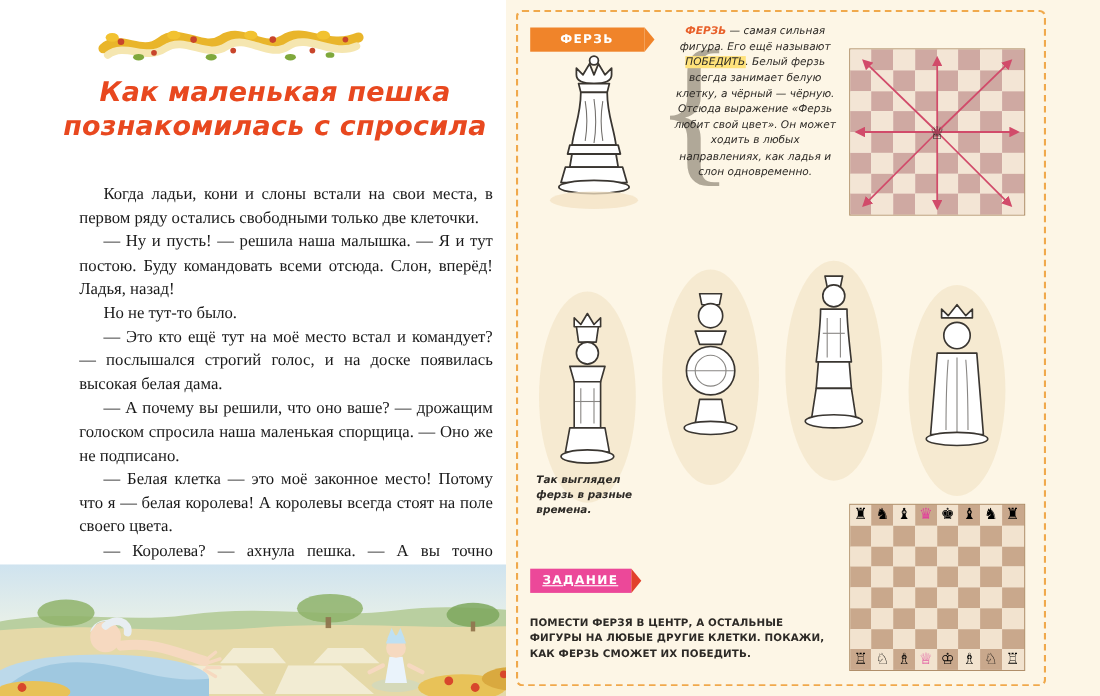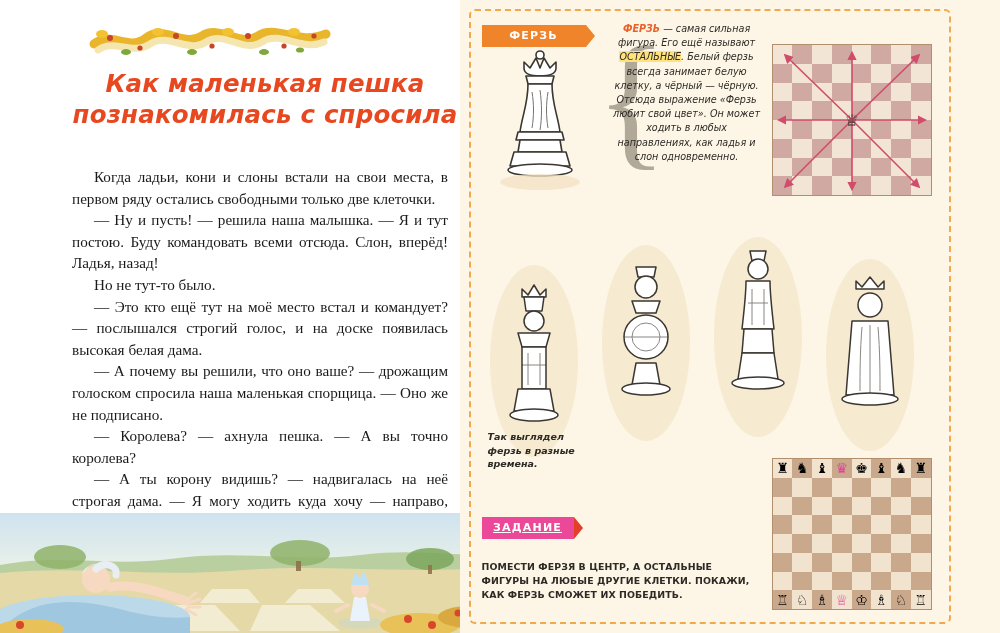--- a/index.html
+++ b/index.html
@@ -36,21 +36,20 @@
     left: 40px; top: 68px;
     width: 420px;
     text-align: center;
     color: #e8481f;
     font-family: "DejaVu Sans", sans-serif;
     font-weight: bold;
     font-size: 24.5px;
     line-height: 31px;
     letter-spacing: 0.2px;
     font-style: italic;
-    margin-left: 15px;
   }
   .title .l2 { display: block; }
 
   .body-text {
     position: absolute;
     left: 72px; top: 166px;
     width: 376px;
     font-size: 15.2px;
     line-height: 21.6px;
     color: #1a1a1a;
@@ -270,20 +269,21 @@
       <span>Как маленькая пешка</span>
       <span class="l2">познакомилась с спросила</span>
     </div>
 
     <div class="body-text">
       <p class="indent">Когда ладьи, кони и слоны встали на свои места, в первом ряду остались свободными только две клеточки.</p>
       <p class="indent">— Ну и пусть! — решила наша малышка. — Я и тут постою. Буду командовать всеми отсюда. Слон, вперёд! Ладья, назад!</p>
       <p class="indent">Но не тут-то было.</p>
       <p class="indent">— Это кто ещё тут на моё место встал и командует? — послышался строгий голос, и на доске появилась высокая белая дама.</p>
       <p class="indent">— А почему вы решили, что оно ваше? — дрожащим голоском спросила наша маленькая спорщица. — Оно же не подписано.</p>
+      <p class="indent">— Белая клетка — это моё законное место! Потому что я — белая королева! А королевы всегда стоят на поле своего цвета.</p>
       <p class="indent">— Королева? — ахнула пешка. — А вы точно королева?</p>
       <p class="indent">— А ты корону видишь? — надвигалась на неё строгая дама. — Я могу ходить куда хочу — направо, налево, прямо, назад, наискосок. И сколько захочу! Я самая сильная фигура!</p>
     </div>
 
     <svg class="illus" viewBox="0 0 500 120" preserveAspectRatio="none">
       <defs>
         <linearGradient id="skyg" x1="0" y1="0" x2="0" y2="1">
           <stop offset="0%" stop-color="#cfe3ef"></stop>
           <stop offset="100%" stop-color="#eaf1e8"></stop>
         </linearGradient>
@@ -347,21 +347,21 @@
   <div class="spine"></div>
 
   <div class="right-page">
     <div class="dashed-border"></div>
 
     <div class="tag tag-ferz">ФЕРЗЬ</div>
 
     <div class="brace">{</div>
 
     <div class="desc">
-      <span class="hl-orange">ФЕРЗЬ</span><span> — самая сильная фигура. Его ещё называют </span><span class="hl-yellow">ОСТАЛЬНЫЕ</span><span>. Белый ферзь всегда занимает белую клетку, а чёрный — чёрную. Отсюда выражение «Ферзь любит свой цвет». Он может ходить в любых направлениях, как ладья и слон одновременно.</span>
+      <span class="hl-orange">ФЕРЗЬ</span><span> — самая сильная фигура. Его ещё называют </span><span class="hl-yellow">ПОБЕДИТЬ</span><span>. Белый ферзь всегда занимает белую клетку, а чёрный — чёрную. Отсюда выражение «Ферзь любит свой цвет». Он может ходить в любых направлениях, как ладья и слон одновременно.</span>
     </div>
 
     <svg class="queen-big" viewBox="0 0 92 148">
       <g fill="#ffffff" stroke="#3a3631" stroke-width="1.6" stroke-linejoin="round">
         <path d="M30,20 L30,14 L36,20 L42,10 L46,20 L50,10 L56,20 L62,14 L62,20 C62,26 56,28 46,28 C36,28 30,26 30,20 Z"></path>
         <circle cx="46" cy="7" r="4"></circle>
         <path d="M32,28 L60,28 L58,36 L34,36 Z"></path>
         <path d="M34,36 C34,56 28,68 26,84 L66,84 C64,68 58,56 58,36 Z"></path>
         <path d="M24,84 L68,84 L70,92 L22,92 Z"></path>
         <path d="M26,92 L66,92 L68,104 L24,104 Z"></path>

